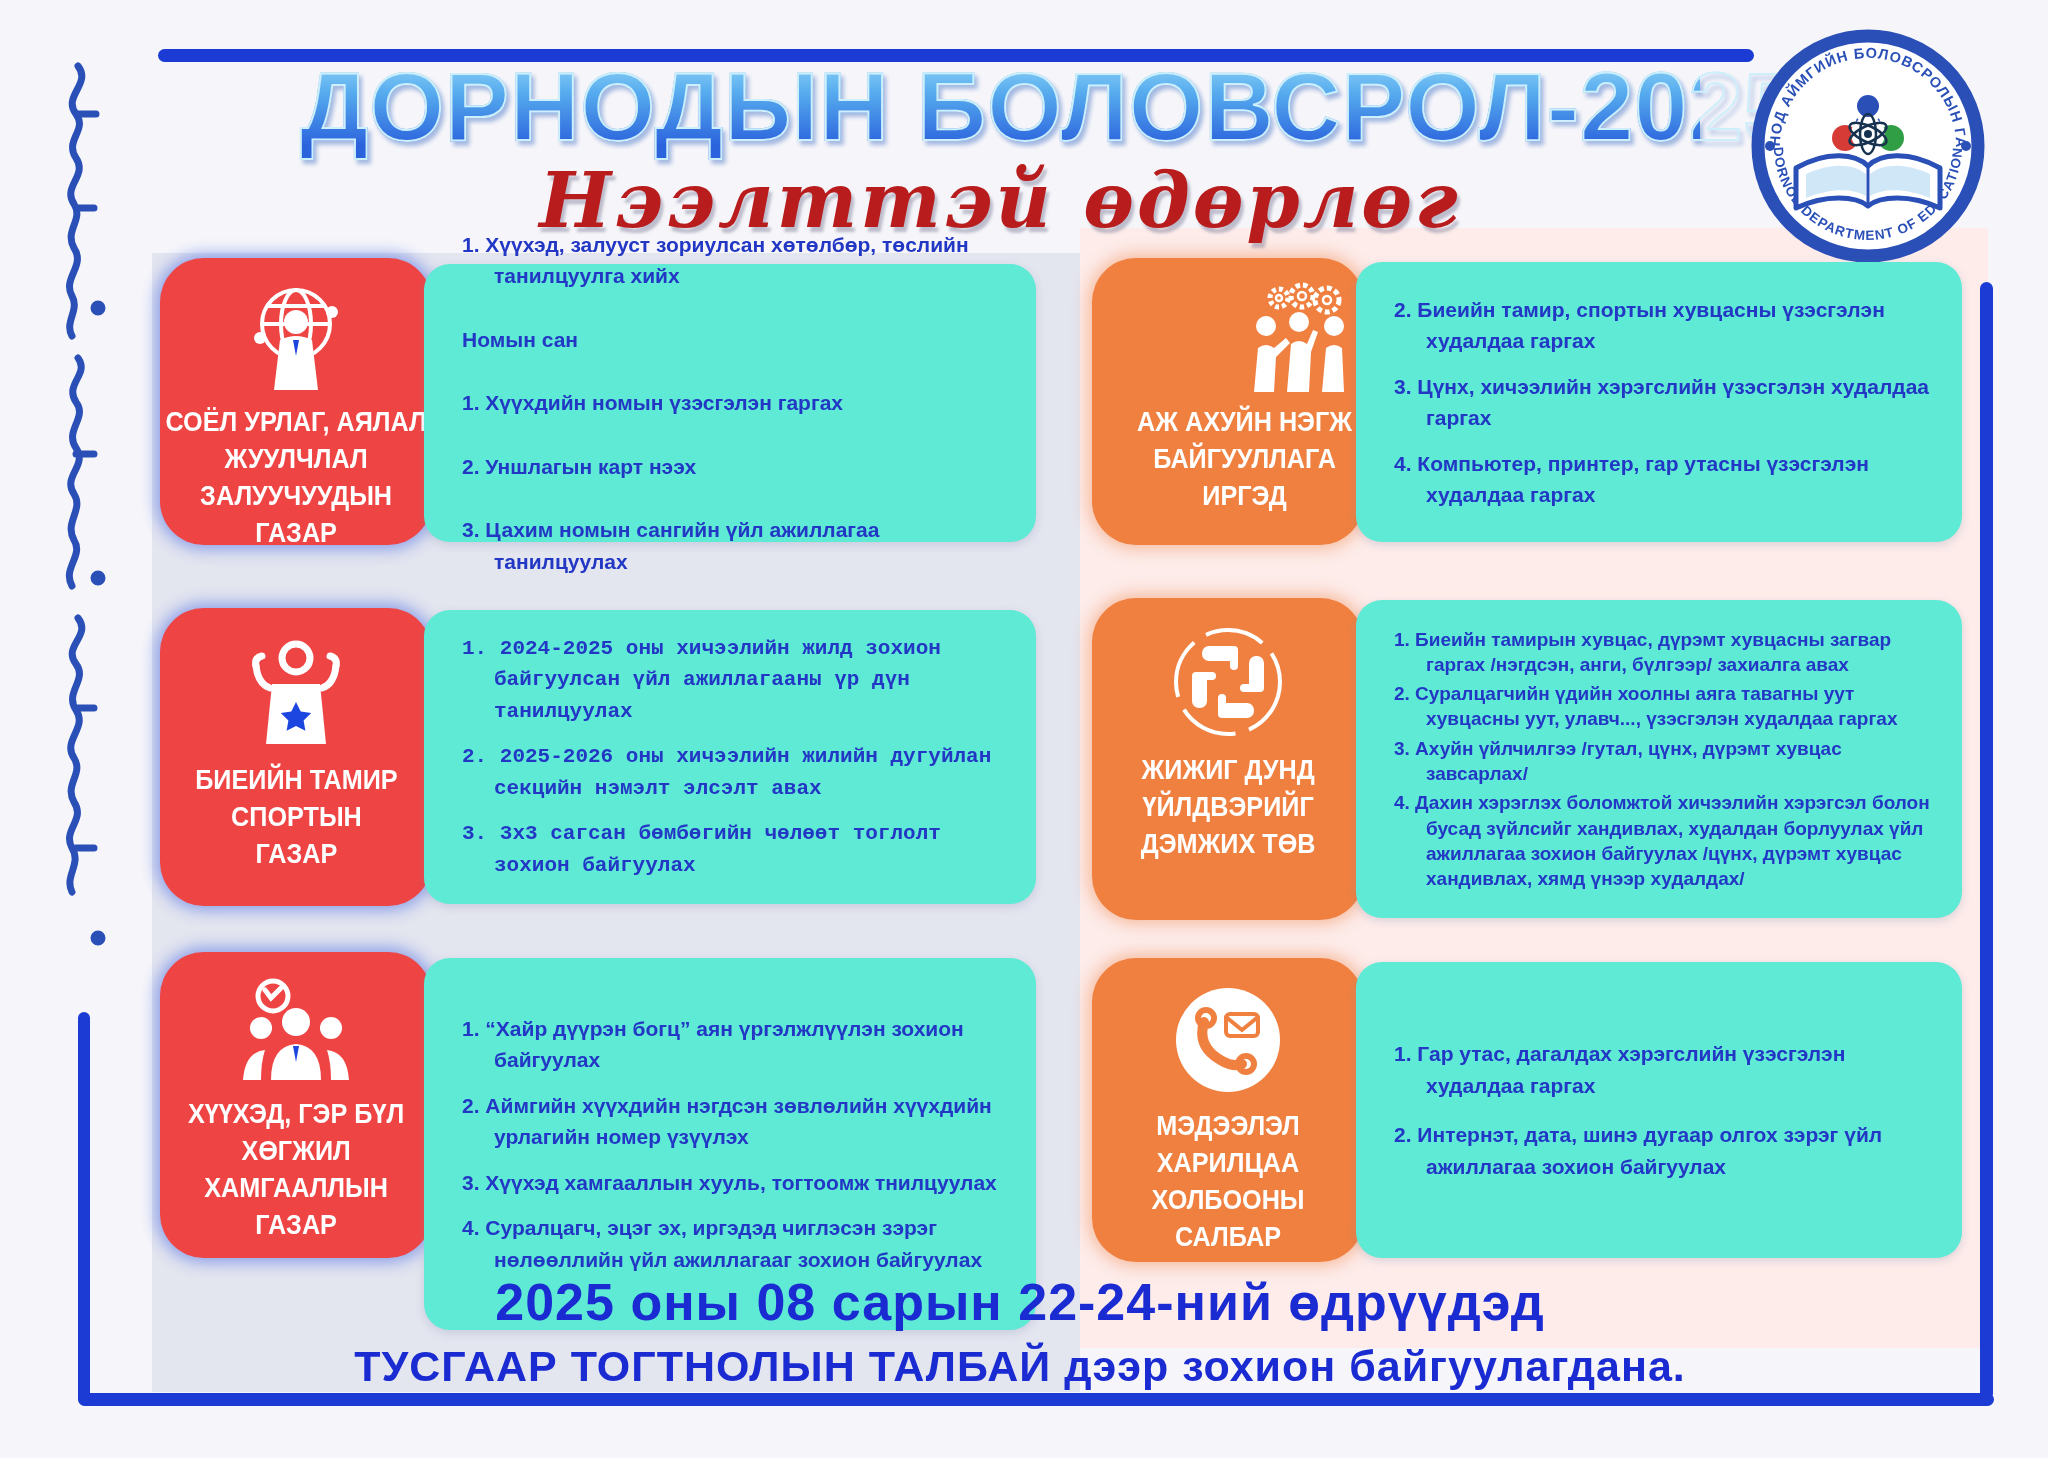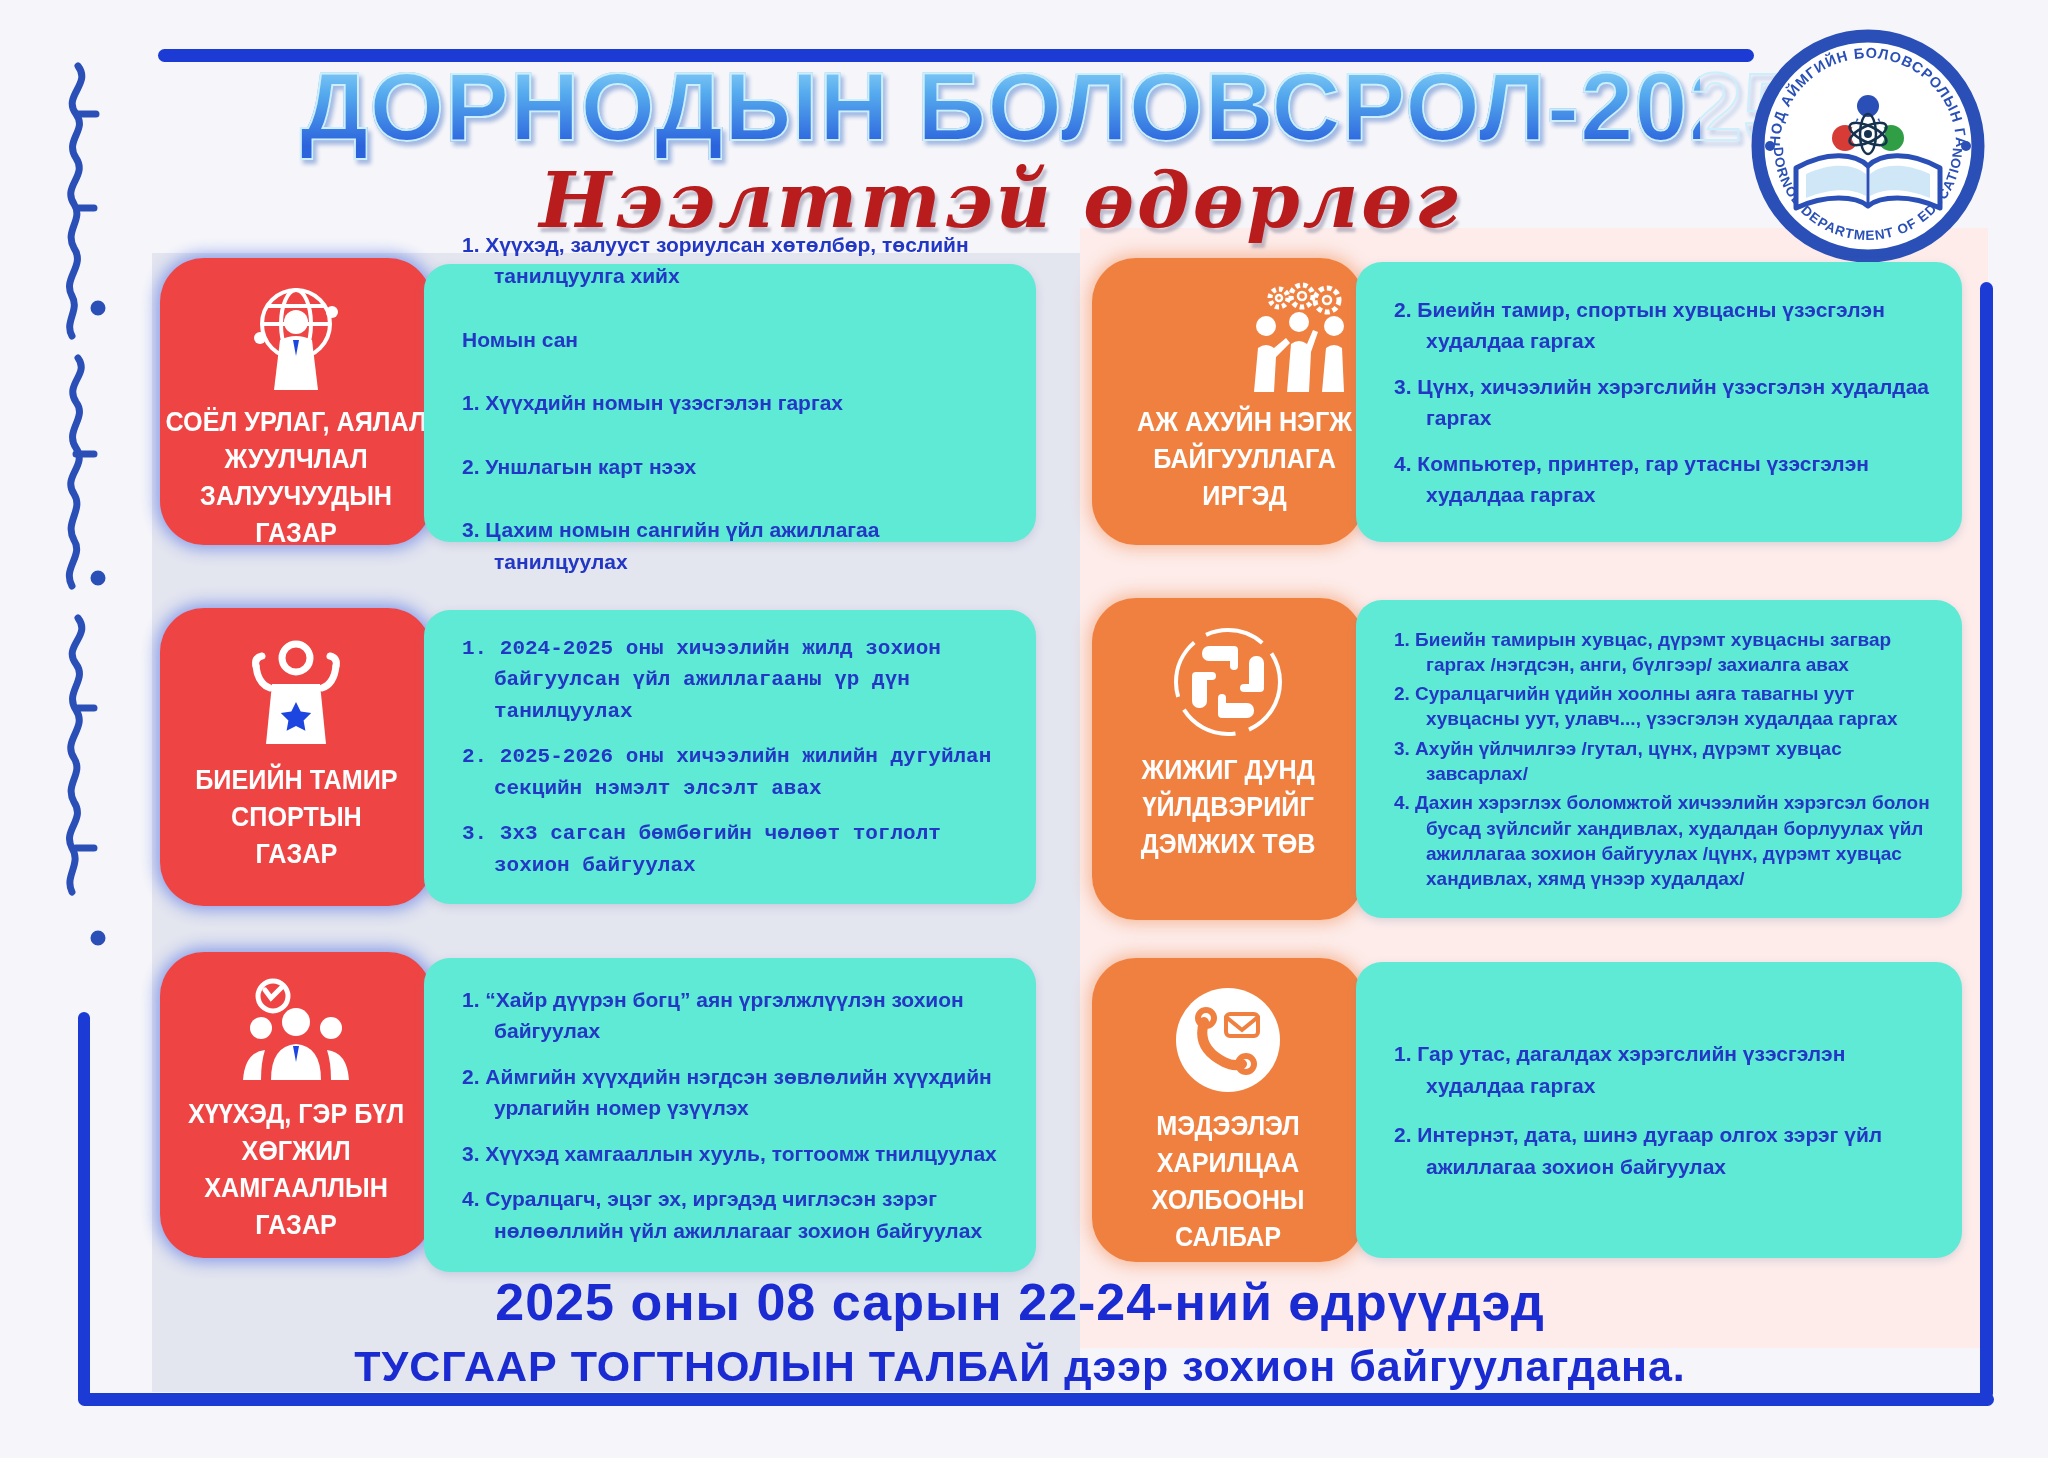--- a/index.html
+++ b/index.html
@@ -186,21 +186,21 @@
       <path d="M118,104 q-2,-28 -22,-30 q4,12 4,30 Z" fill="#ffffff"></path>
       <path d="M40,104 q0,-34 25,-36 q25,2 25,36 Z" fill="#ffffff"></path>
       <path d="M62,70 l3,16 3,-16 Z" fill="#1d45e0"></path>
     </svg>
   </div>
   <div class="badge-title">ХҮҮХЭД, ГЭР БҮЛ
 ХӨГЖИЛ
 ХАМГААЛЛЫН
 ГАЗАР</div>
 </div>
-<div class="card-panel norm" style="left:424px;top:958px;width:612px;height:314px;">
+<div class="card-panel norm" style="left:424px;top:958px;width:612px;height:372px;">
   <div class="item">1. “Хайр дүүрэн богц” аян үргэлжлүүлэн зохион байгуулах</div>
   <div class="item">2. Аймгийн хүүхдийн нэгдсэн зөвлөлийн хүүхдийн урлагийн номер үзүүлэх</div>
   <div class="item">3. Хүүхэд хамгааллын хууль, тогтоомж тнилцуулах</div>
   <div class="item">4. Суралцагч, эцэг эх, иргэдэд чиглэсэн зэрэг нөлөөллийн үйл ажиллагааг зохион байгуулах</div>
 </div>
 
 <div class="badge orange" style="left:1092px;top:258px;width:272px;height:287px;align-items:flex-end;">
   <div class="badge-icon">
     <svg width="130" height="112" viewBox="0 0 130 112">
       <g stroke="#ffffff" fill="none">

